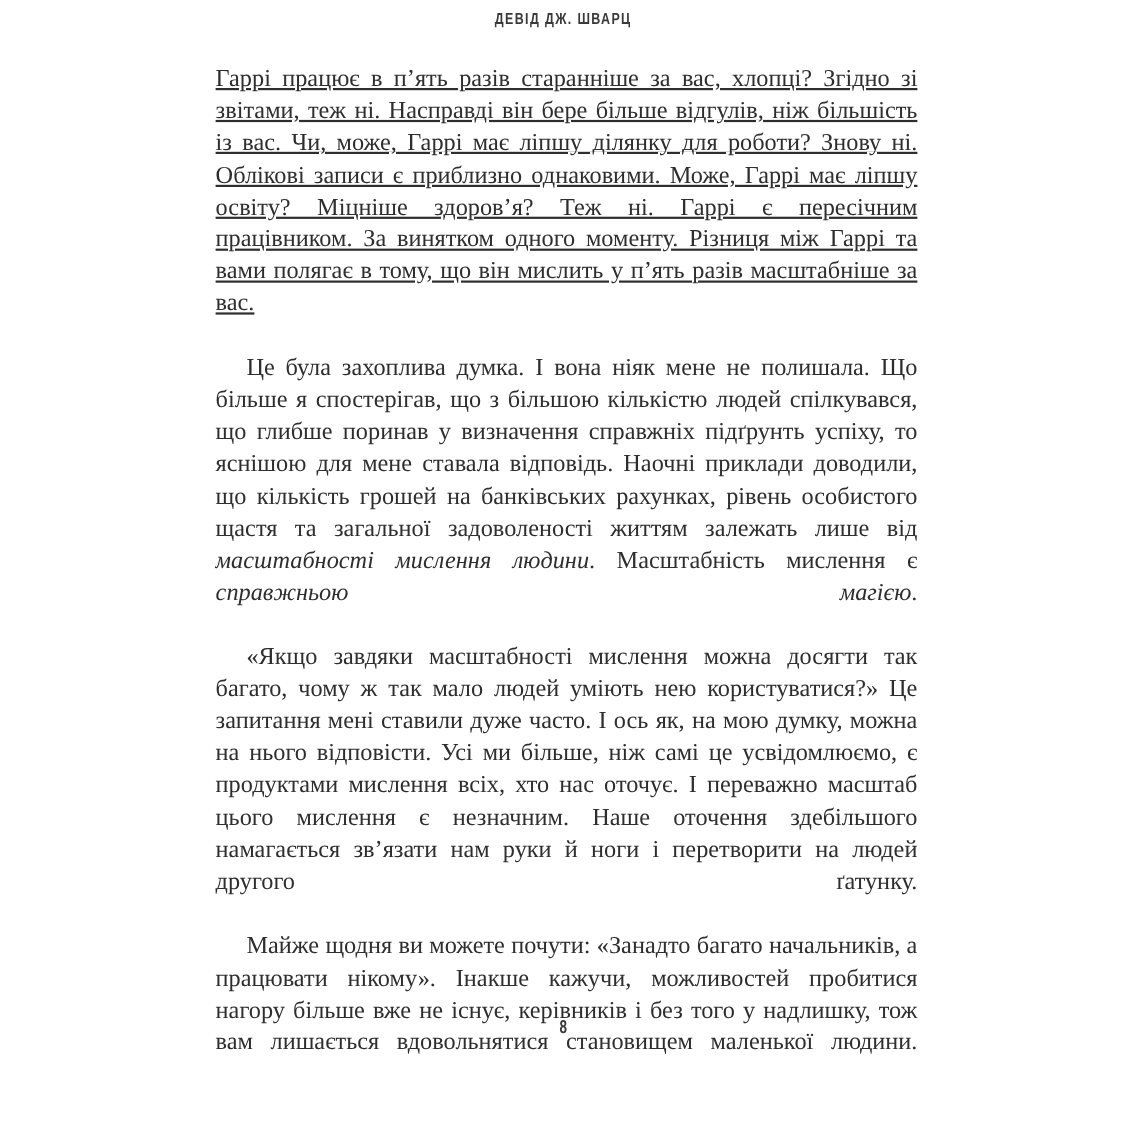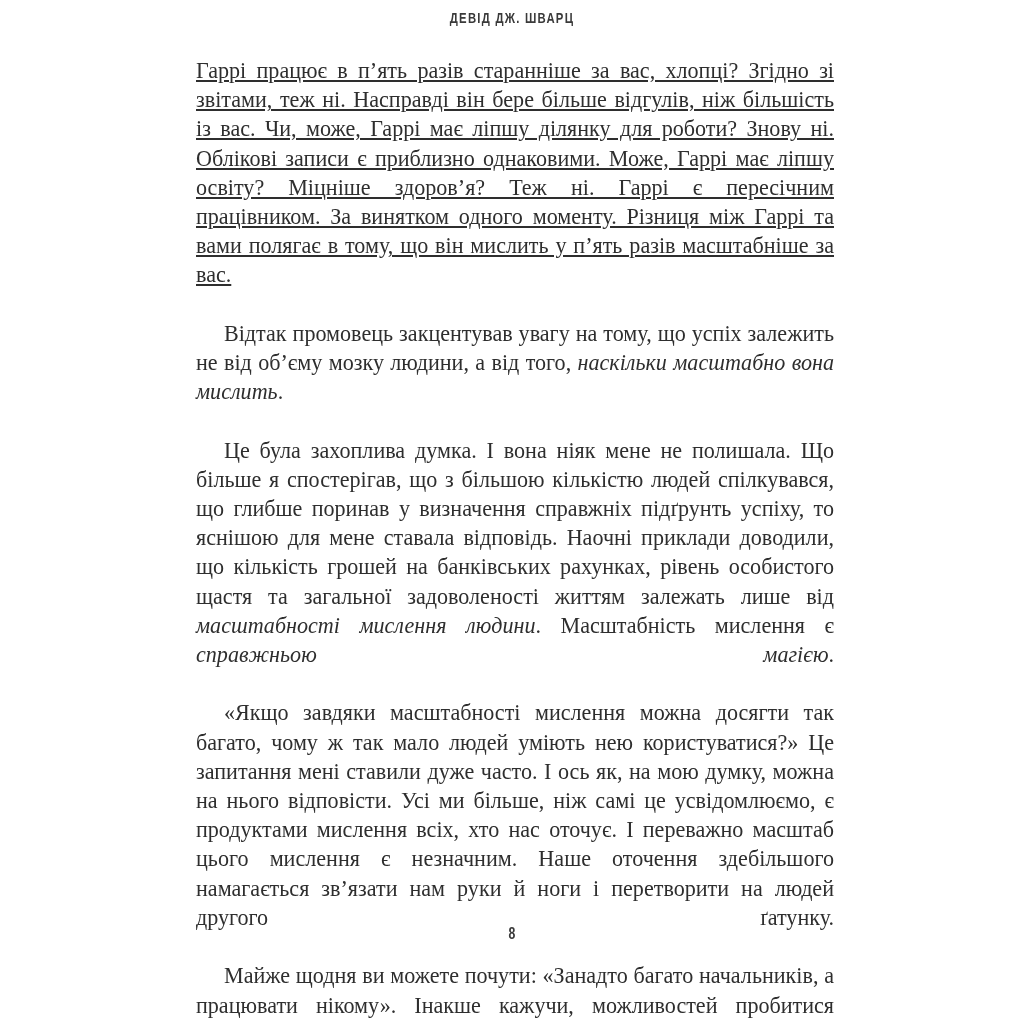--- a/index.html
+++ b/index.html
@@ -94,21 +94,20 @@
 </style>
 </head>
 <body>
 
 <div class="page">
 
   <div class="running-head">ДЕВІД ДЖ. ШВАРЦ</div>
 
   <div class="textblock">
       <p style="text-indent: 0px;"><span>Гаррі працює в п’ять разів старанніше за вас, хлопці? Згідно зі звітами, теж ні. Насправді він бере більше відгулів, ніж більшість із вас. Чи, може, Гаррі має ліпшу ділянку для роботи? Знову ні. Облікові записи є приблизно однаковими. Може, Гаррі має ліпшу освіту? Міцніше здоров’я? Теж ні. Гаррі є пересічним працівником. За винятком одного моменту. Різниця між Гаррі та вами полягає в тому, що він мислить у п’ять разів масштабніше за вас.</span></p>
-      <p><span>Відтак промовець закцентував увагу на тому, що успіх залежить не від об’єму мозку людини, а від того, </span><span class="em">наскільки масштабно вона мислить</span><span>.</span></p>
       <p><span>Це була захоплива думка. І вона ніяк мене не полишала. Що більше я спостерігав, що з більшою кількістю людей спілкувався, що глибше поринав у визначення справжніх підґрунть успіху, то яснішою для мене ставала відповідь. Наочні приклади доводили, що кількість грошей на банківських рахунках, рівень особистого щастя та загальної задоволеності життям залежать лише від </span><span class="em">масштабності мислення людини</span><span>. Масштабність мислення є </span><span class="em">справжньою магією</span><span>.</span></p>
       <p><span>«Якщо завдяки масштабності мислення можна досягти так багато, чому ж так мало людей уміють нею користуватися?» Це запитання мені ставили дуже часто. І ось як, на мою думку, можна на нього відповісти. Усі ми більше, ніж самі це усвідомлюємо, є продуктами мислення всіх, хто нас оточує. І переважно масштаб цього мислення є незначним. Наше оточення здебільшого намагається зв’язати нам руки й ноги і перетворити на людей другого ґатунку.</span></p>
       <p><span>Майже щодня ви можете почути: «Занадто багато начальників, а працювати нікому». Інакше кажучи, можливостей пробитися нагору більше вже не існує, керівників і без того у надлишку, тож вам лишається вдовольнятися становищем маленької людини.</span></p>
     </div>
 
   <div class="folio">8</div>
 
 </div>
 
 </body></html>

